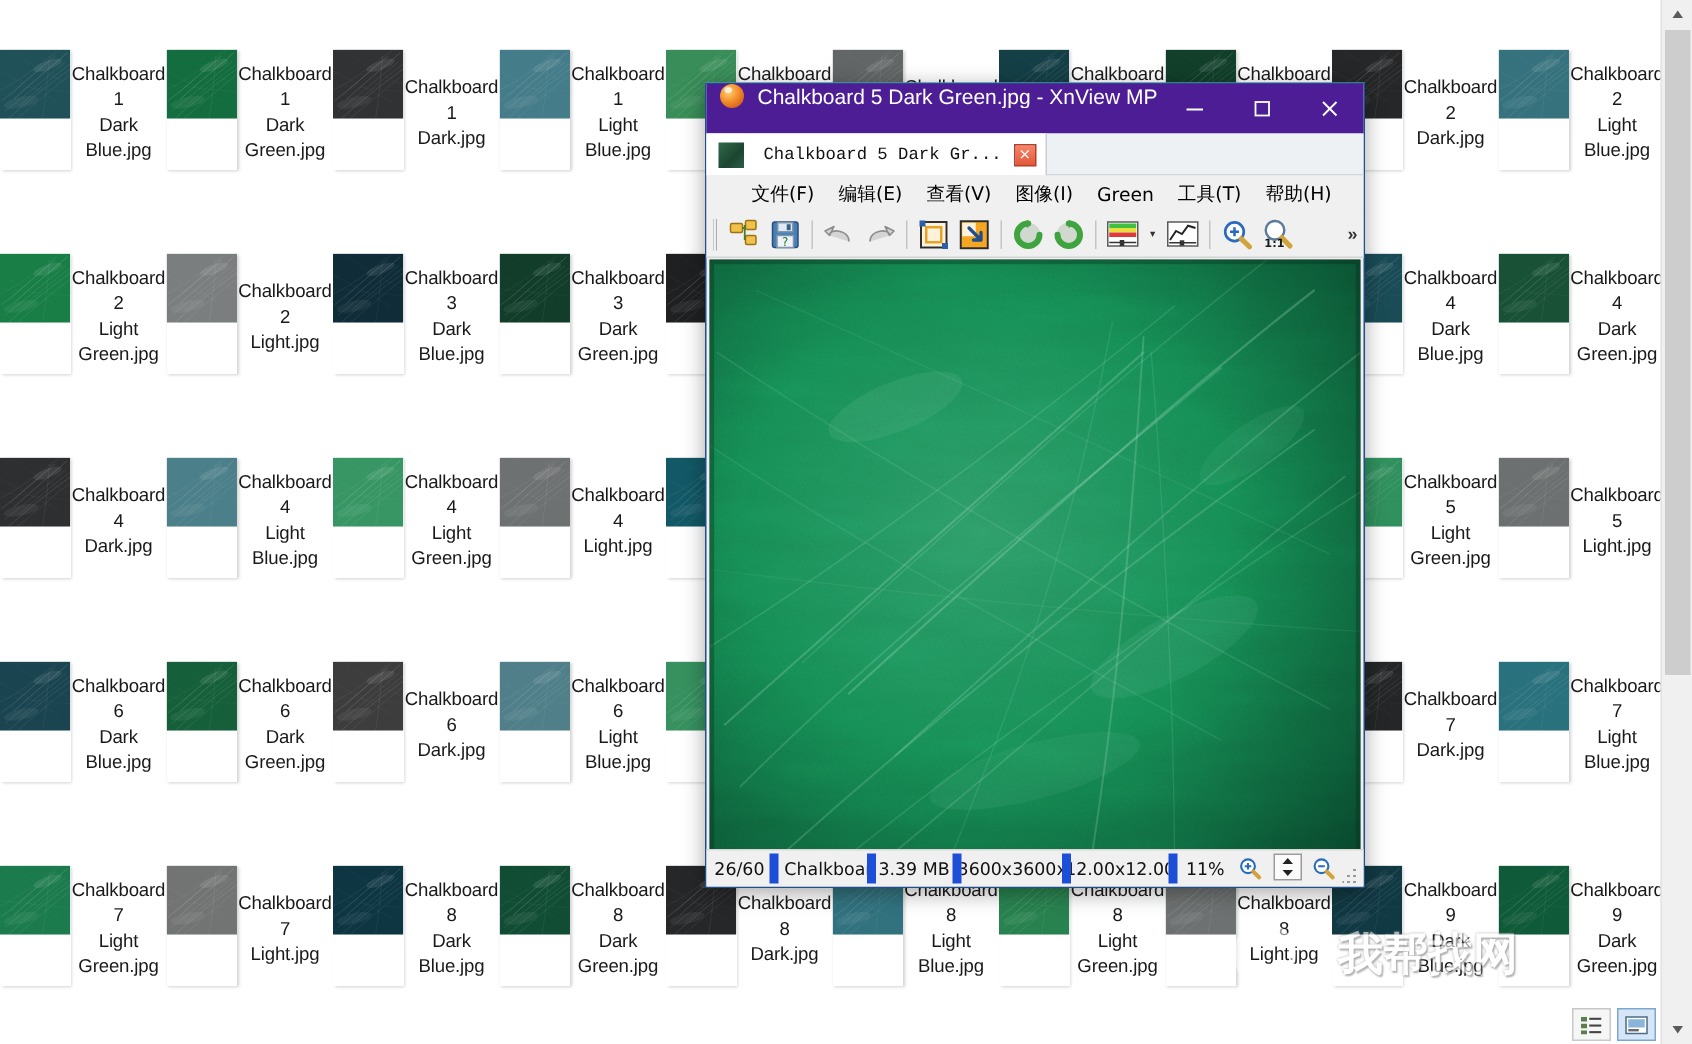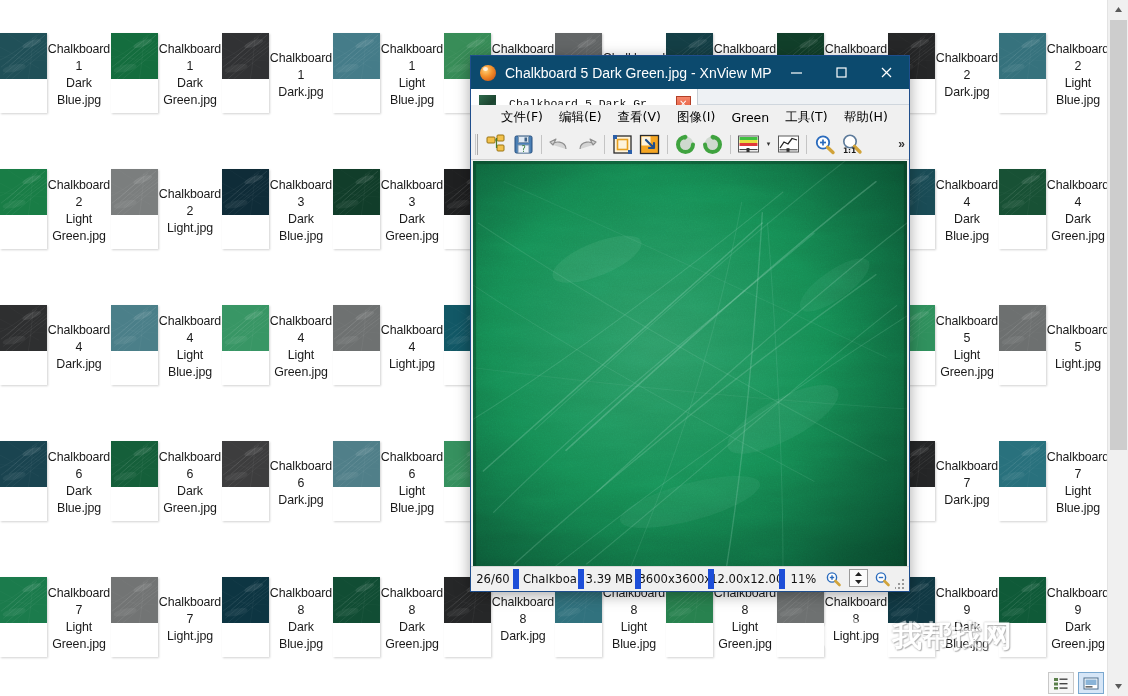--- a/index.html
+++ b/index.html
@@ -119,22 +119,22 @@
     left: 470px; top: 55px;
     width: 440px; height: 537px;
     background: #f0f0f0;
     border: 1px solid #1f4e8c;
     box-shadow: 0 3px 14px rgba(0,0,0,.35);
     display: flex; flex-direction: column;
   }
   
   #titlebar {
     height: 33px;
-    background: #0c4a6e;
-    display: flex; align-items: center;
+    background: #4c1d95;
+    display: flex; align-items: flex-start;
     color: #ffffff;
     flex: 0 0 auto;
   }
   #app-icon {
     width: 16px; height: 16px;
     margin-left: 9px; margin-right: 9px;
     border-radius: 50%;
     background: radial-gradient(circle at 36% 32%, #ffd27a 0%, #f4922c 42%, #c4450e 100%);
     position: relative; flex: 0 0 auto;
   }
@@ -151,21 +151,21 @@
   .wbtn {
     width: 45px; height: 33px;
     display: flex; align-items: center; justify-content: center;
     color: #fff; font-size: 13px;
     flex: 0 0 auto;
   }
   .wbtn svg { display: block; }
 
   
   #tabstrip {
-    height: 16px;
+    height: 28px;
     background: #eef1f4;
     border-bottom: 1px solid #cfd6dd;
     display: flex; align-items: stretch;
     flex: 0 0 auto;
   }
   #tab0 {
     display: flex; align-items: center;
     height: 28px;
     background: #ffffff;
     border-right: 1px solid #c7ced5;

